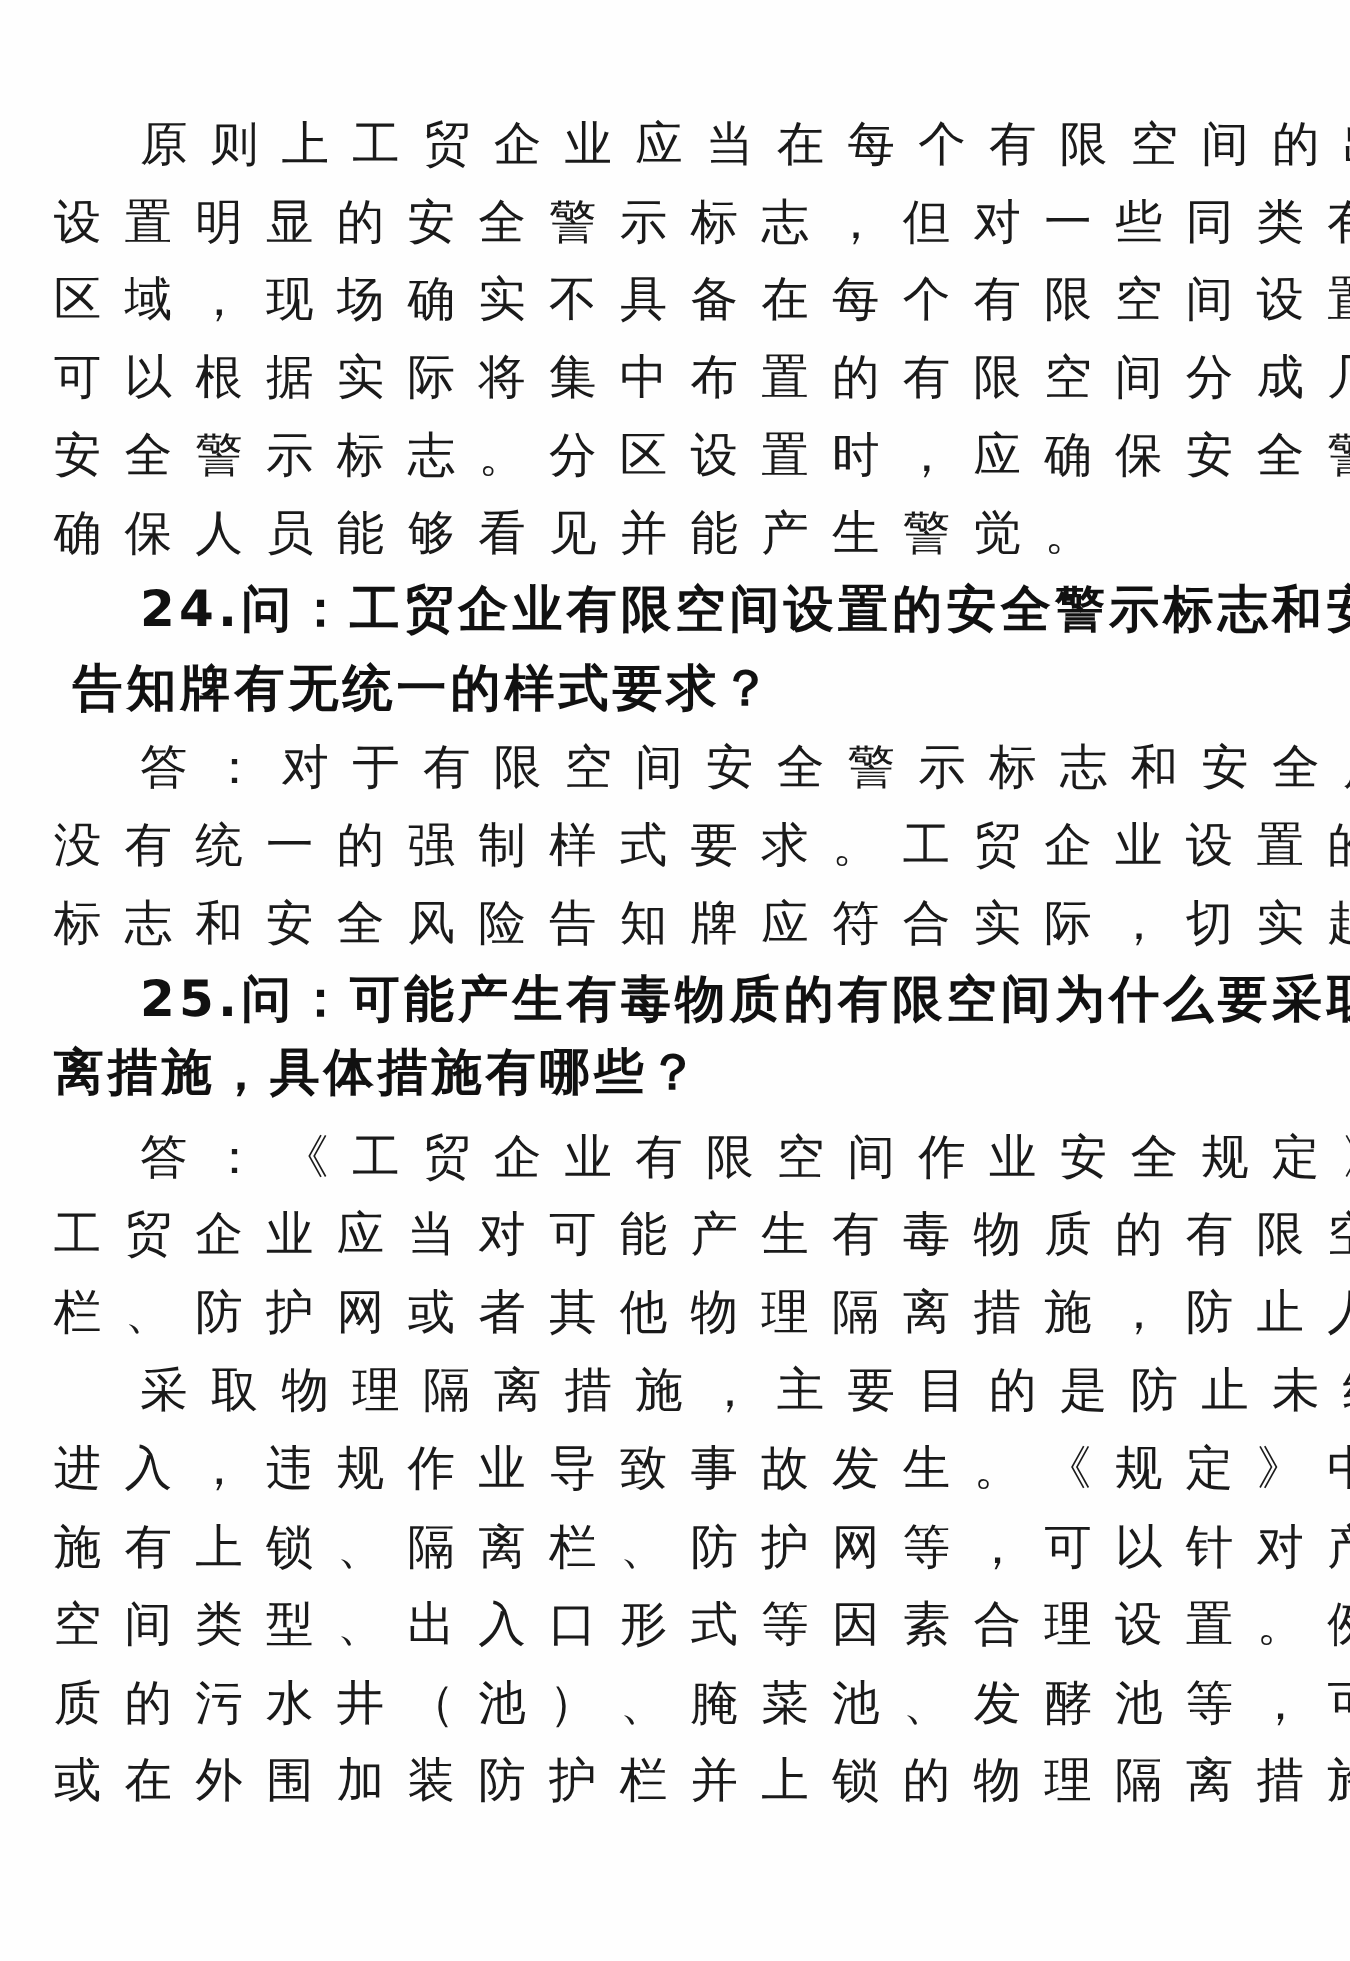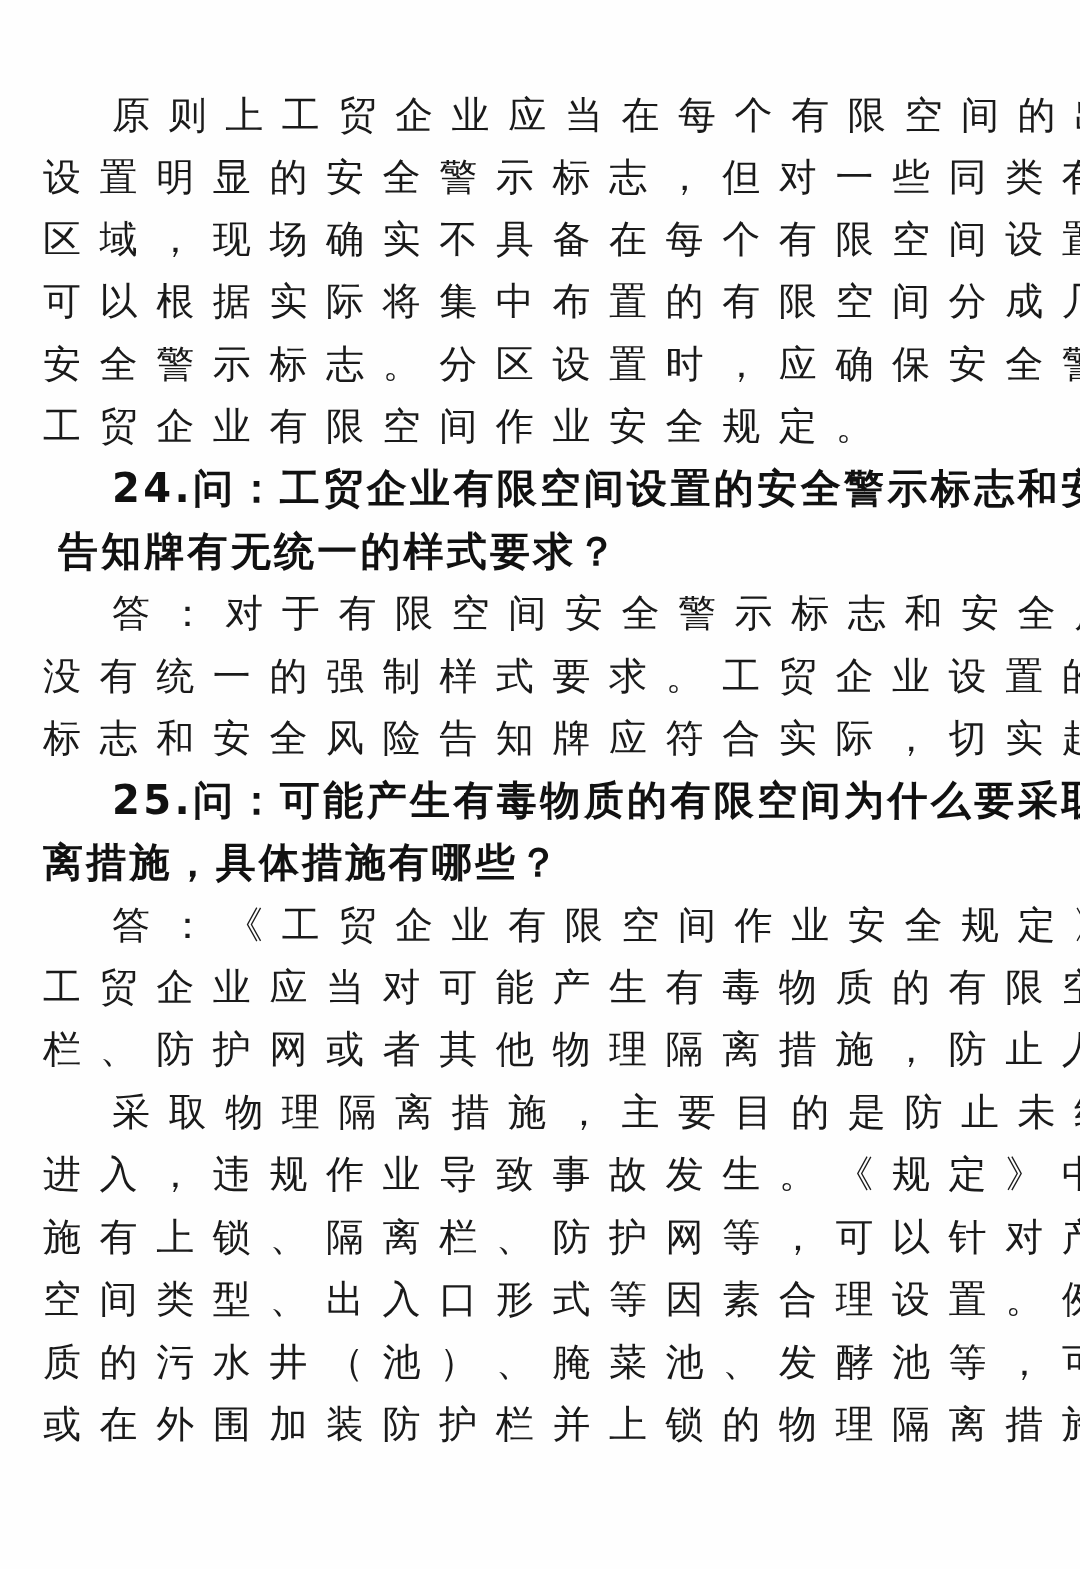--- a/index.html
+++ b/index.html
@@ -50,31 +50,31 @@
 </head>
 <body>
 
 <div class="page">
 
   <div class="line indent" style="top:84px;">原则上工贸企业应当在每个有限空间的出入口等醒目位置</div>
   <div class="line" style="top:146px;">设置明显的安全警示标志，但对一些同类有限空间特别集中的</div>
   <div class="line" style="top:208px;">区域，现场确实不具备在每个有限空间设置警示标志的情形，</div>
   <div class="line" style="top:270px;">可以根据实际将集中布置的有限空间分成几个区域，分区设置</div>
   <div class="line" style="top:333px;">安全警示标志。分区设置时，应确保安全警示标志明显、醒目，</div>
-  <div class="line" style="top:395px;">工贸企业有限空间作业安全规定。</div>
+  <div class="line" style="top:395px;">确保人员能够看见并能产生警觉。</div>
 
   <div class="line indent bold" style="top:457px;">24.问：工贸企业有限空间设置的安全警示标志和安全风险</div>
   <div class="line bold" style="top:520px;margin-left:15px;">告知牌有无统一的样式要求？</div>
 
   <div class="line indent" style="top:582px;">答：对于有限空间安全警示标志和安全风险告知牌，目前</div>
   <div class="line" style="top:645px;">没有统一的强制样式要求。工贸企业设置的有限空间安全警示</div>
   <div class="line" style="top:707px;">标志和安全风险告知牌应符合实际，切实起到提醒警示作用。</div>
 
   <div class="line indent bold" style="top:769px;">25.问：可能产生有毒物质的有限空间为什么要采取物理隔</div>
-  <div class="line bold" style="top:831px;">离措施，具体措施有哪些？</div>
+  <div class="line bold" style="top:831px;font-family:Liberation Mono, monospace;">离措施，具体措施有哪些？</div>
 
   <div class="line indent" style="top:894px;">答：《工贸企业有限空间作业安全规定》第十二条规定，</div>
   <div class="line" style="top:956px;">工贸企业应当对可能产生有毒物质的有限空间采取上锁、隔离</div>
   <div class="line" style="top:1018px;">栏、防护网或者其他物理隔离措施，防止人员未经审批进入。</div>
 
   <div class="line indent" style="top:1081px;">采取物理隔离措施，主要目的是防止未经审批的人员擅自</div>
   <div class="line" style="top:1143px;">进入，违规作业导致事故发生。《规定》中提及的物理隔离措</div>
   <div class="line" style="top:1206px;">施有上锁、隔离栏、防护网等，可以针对产生有毒物质的有限</div>
   <div class="line" style="top:1268px;">空间类型、出入口形式等因素合理设置。例如，对产生有毒物</div>
   <div class="line" style="top:1331px;">质的污水井（池）、腌菜池、发酵池等，可采取加装防护网，</div>

